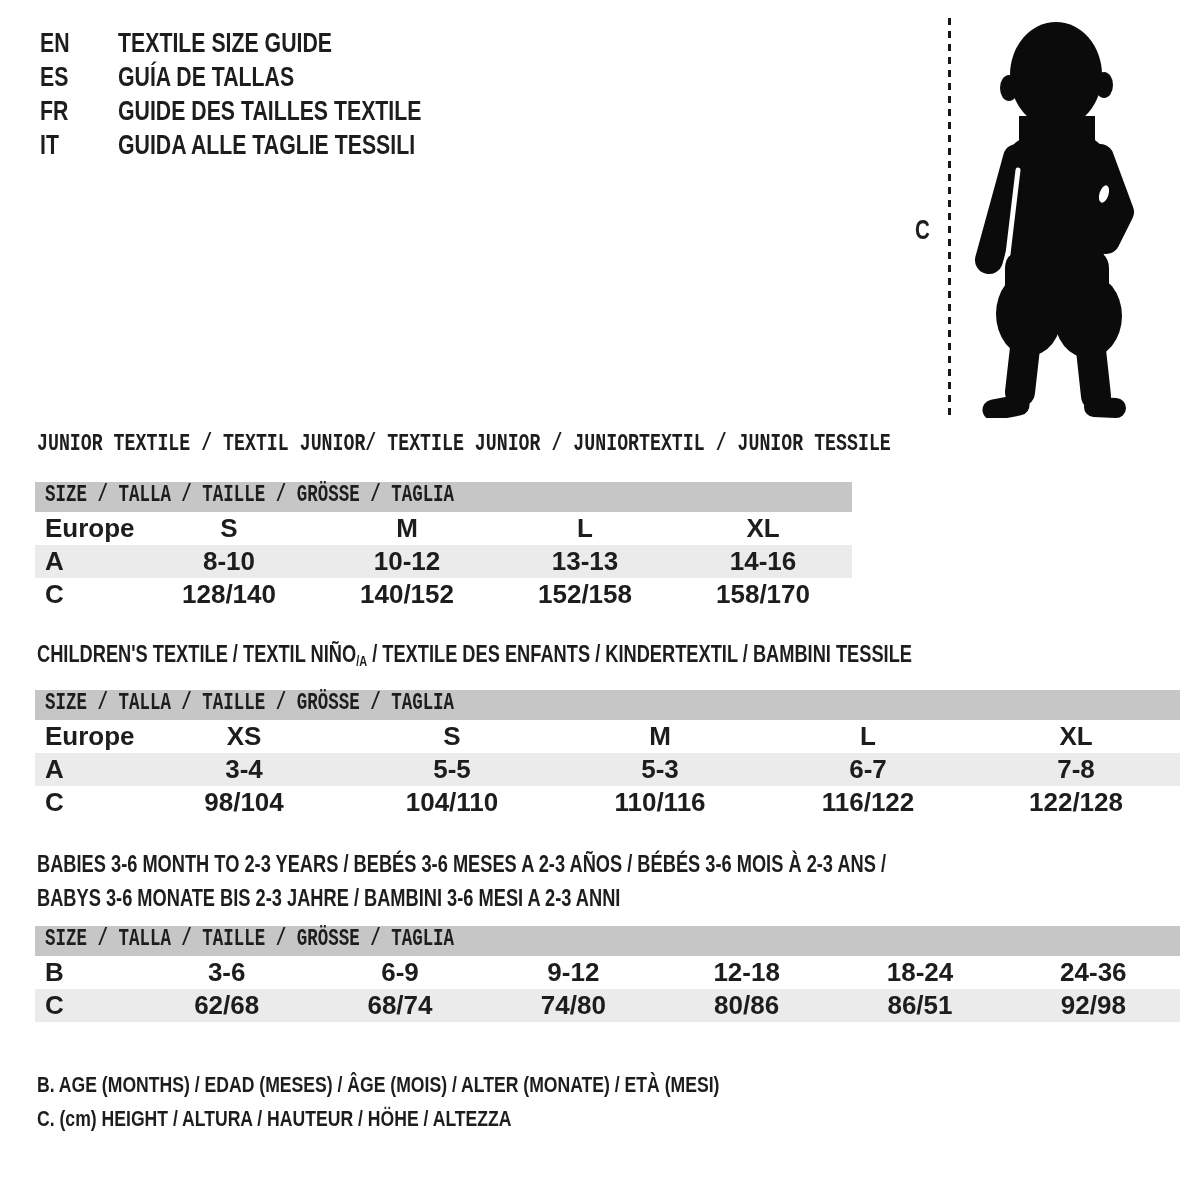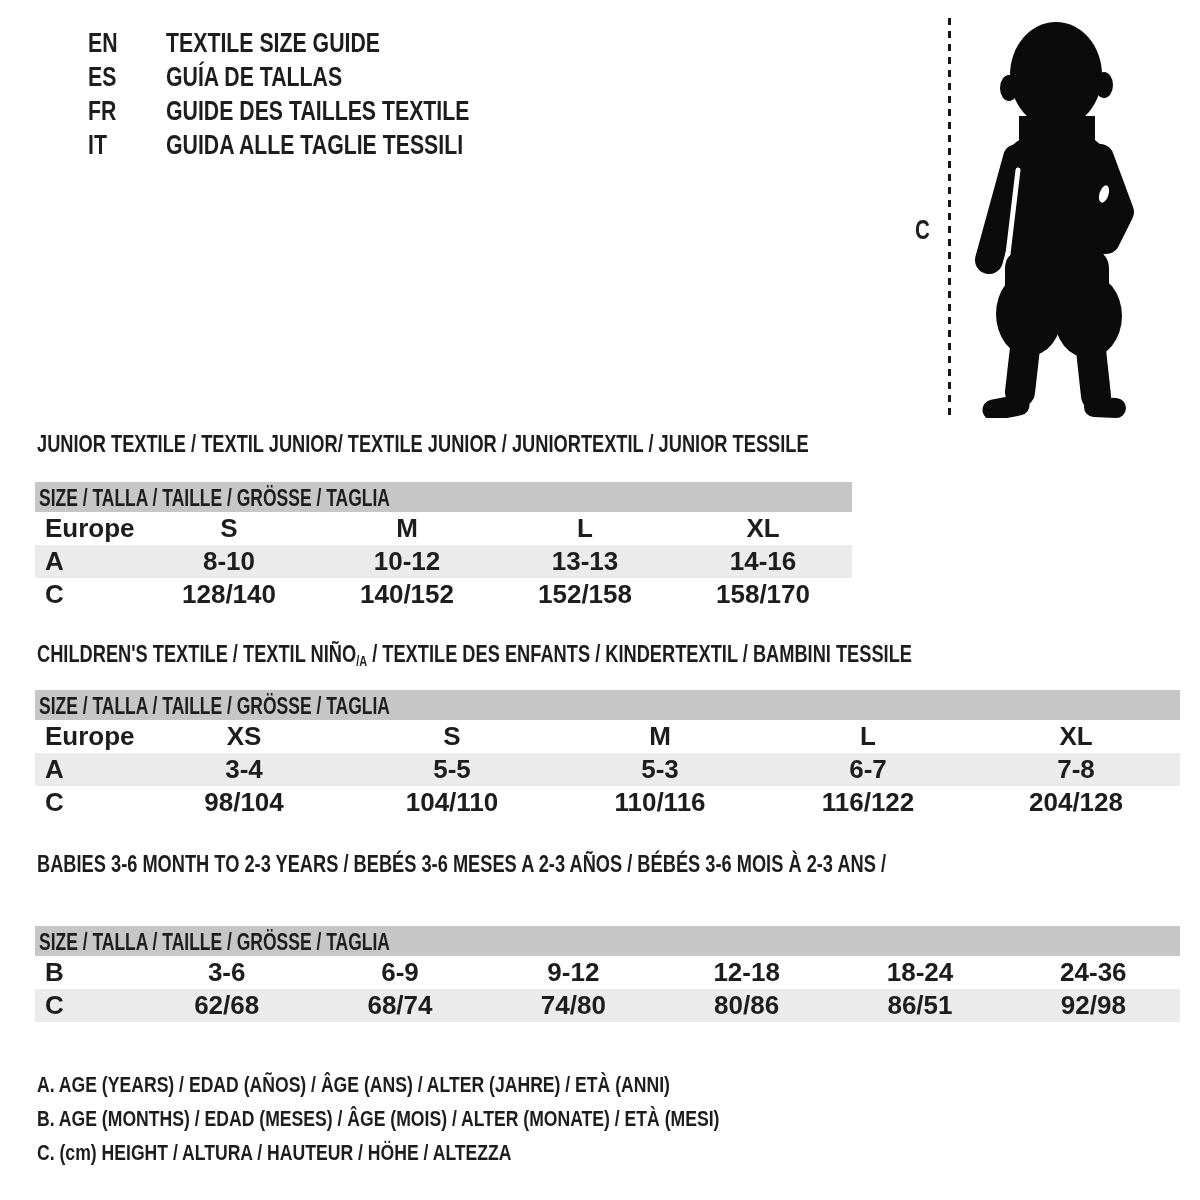--- a/index.html
+++ b/index.html
@@ -11,45 +11,45 @@
     font-family: "Liberation Sans", sans-serif;
     overflow: hidden;
   }
   .cond {
     display: inline-block;
     transform: scaleX(0.76);
     transform-origin: 0 50%;
     white-space: nowrap;
   }
   
-  #lang-block { position: absolute; left: 40px; top: 26px; margin-left: 48px; }
+  #lang-block { position: absolute; left: 40px; top: 26px; }
   .lang-row { display: flex; height: 34px; align-items: center; font-weight: 700; font-size: 28px; letter-spacing: 0; }
   .lang-code { width: 78px; flex: 0 0 78px; }
   
   #measure-line {
     position: absolute; left: 948px; top: 18px; width: 3px; height: 398px;
     background: repeating-linear-gradient(to bottom, #161616 0 7px, transparent 7px 13px);
   }
   #measure-label { position: absolute; left: 915px; top: 215px; font-weight: 700; font-size: 27px; }
   #toddler { position: absolute; left: 963px; top: 18px; }
   
   .section-title { position: absolute; font-weight: 700; font-size: 24px; }
-  #t1-title { left: 37px; top: 430px; }
+  #t1-title { left: 37px; top: 430px; font-family: Liberation Mono, monospace; }
   #t2-title { left: 37px; top: 640px; }
   #t3-title { left: 37px; top: 847px; }
   #t3-title .title-line { height: 34px; display: flex; align-items: center; }
   .sub { font-size: 0.6em; vertical-align: -0.25em; }
   
   .size-table { position: absolute; left: 35px; }
   #table1 { top: 482px; width: 817px; }
   #table2 { top: 690px; width: 1145px; }
   #table3 { top: 926px; width: 1145px; }
   .size-bar {
-    height: 30px; display: flex; align-items: flex-end;
-    padding-left: 4px; font-weight: 700; font-size: 23px;
+    height: 30px; display: flex; align-items: flex-start;
+    padding-left: 10px; font-weight: 700; font-size: 23px; font-family: Liberation Mono, monospace;
   }
   .t-row { display: grid; height: 33px; align-items: center; font-size: 26px; font-weight: 700; }
   .cols4 { grid-template-columns: 105px repeat(4, 1fr); }
   .cols5 { grid-template-columns: 105px repeat(5, 1fr); }
   .cols6 { grid-template-columns: 105px repeat(6, 1fr); }
   .t-row .label { padding-left: 10px; text-align: left; }
   .t-row .cell { text-align: center; }
   
   #legend { position: absolute; left: 37px; top: 1068px; }
   .legend-line { height: 34px; display: flex; align-items: center; font-weight: 700; font-size: 22px; }
@@ -156,27 +156,30 @@
       <span class="cell">5-3</span>
       <span class="cell">6-7</span>
       <span class="cell">7-8</span>
     </div>
     <div class="t-row cols5">
       <span class="label">C</span>
       <span class="cell">98/104</span>
       <span class="cell">104/110</span>
       <span class="cell">110/116</span>
       <span class="cell">116/122</span>
-      <span class="cell">204/128</span>
+      <span class="cell">122/128</span>
     </div>
   </div>
 
   <div class="section-title" id="t3-title">
     <div class="title-line">
         <span class="cond">BABIES 3-6 MONTH TO 2-3 YEARS / BEBÉS 3-6 MESES A 2-3 AÑOS / BÉBÉS 3-6 MOIS À 2-3 ANS /</span>
+      </div>
+    <div class="title-line">
+        <span class="cond">BABYS 3-6 MONATE BIS 2-3 JAHRE / BAMBINI 3-6 MESI A 2-3 ANNI</span>
       </div>
   </div>
   <div class="size-table" id="table3">
     <div class="size-bar" style="background:#c6c6c6">
       <span class="cond">SIZE / TALLA / TAILLE / GRÖSSE / TAGLIA</span>
     </div>
     <div class="t-row cols6">
       <span class="label">B</span>
       <span class="cell">3-6</span>
       <span class="cell">6-9</span>
@@ -191,23 +194,20 @@
       <span class="cell">68/74</span>
       <span class="cell">74/80</span>
       <span class="cell">80/86</span>
       <span class="cell">86/51</span>
       <span class="cell">92/98</span>
     </div>
   </div>
 
   <section id="legend">
     <div class="legend-line">
-      <span class="cond">A. AGE (YEARS) / EDAD (AÑOS) / ÂGE (ANS) / ALTER (JAHRE) / ETÀ (ANNI)</span>
-    </div>
-    <div class="legend-line">
       <span class="cond">B. AGE (MONTHS) / EDAD (MESES) / ÂGE (MOIS) / ALTER (MONATE) / ETÀ (MESI)</span>
     </div>
     <div class="legend-line">
       <span class="cond">C. (cm) HEIGHT / ALTURA / HAUTEUR / HÖHE / ALTEZZA</span>
     </div>
   </section>
 
 </main>
 
 </body></html>

